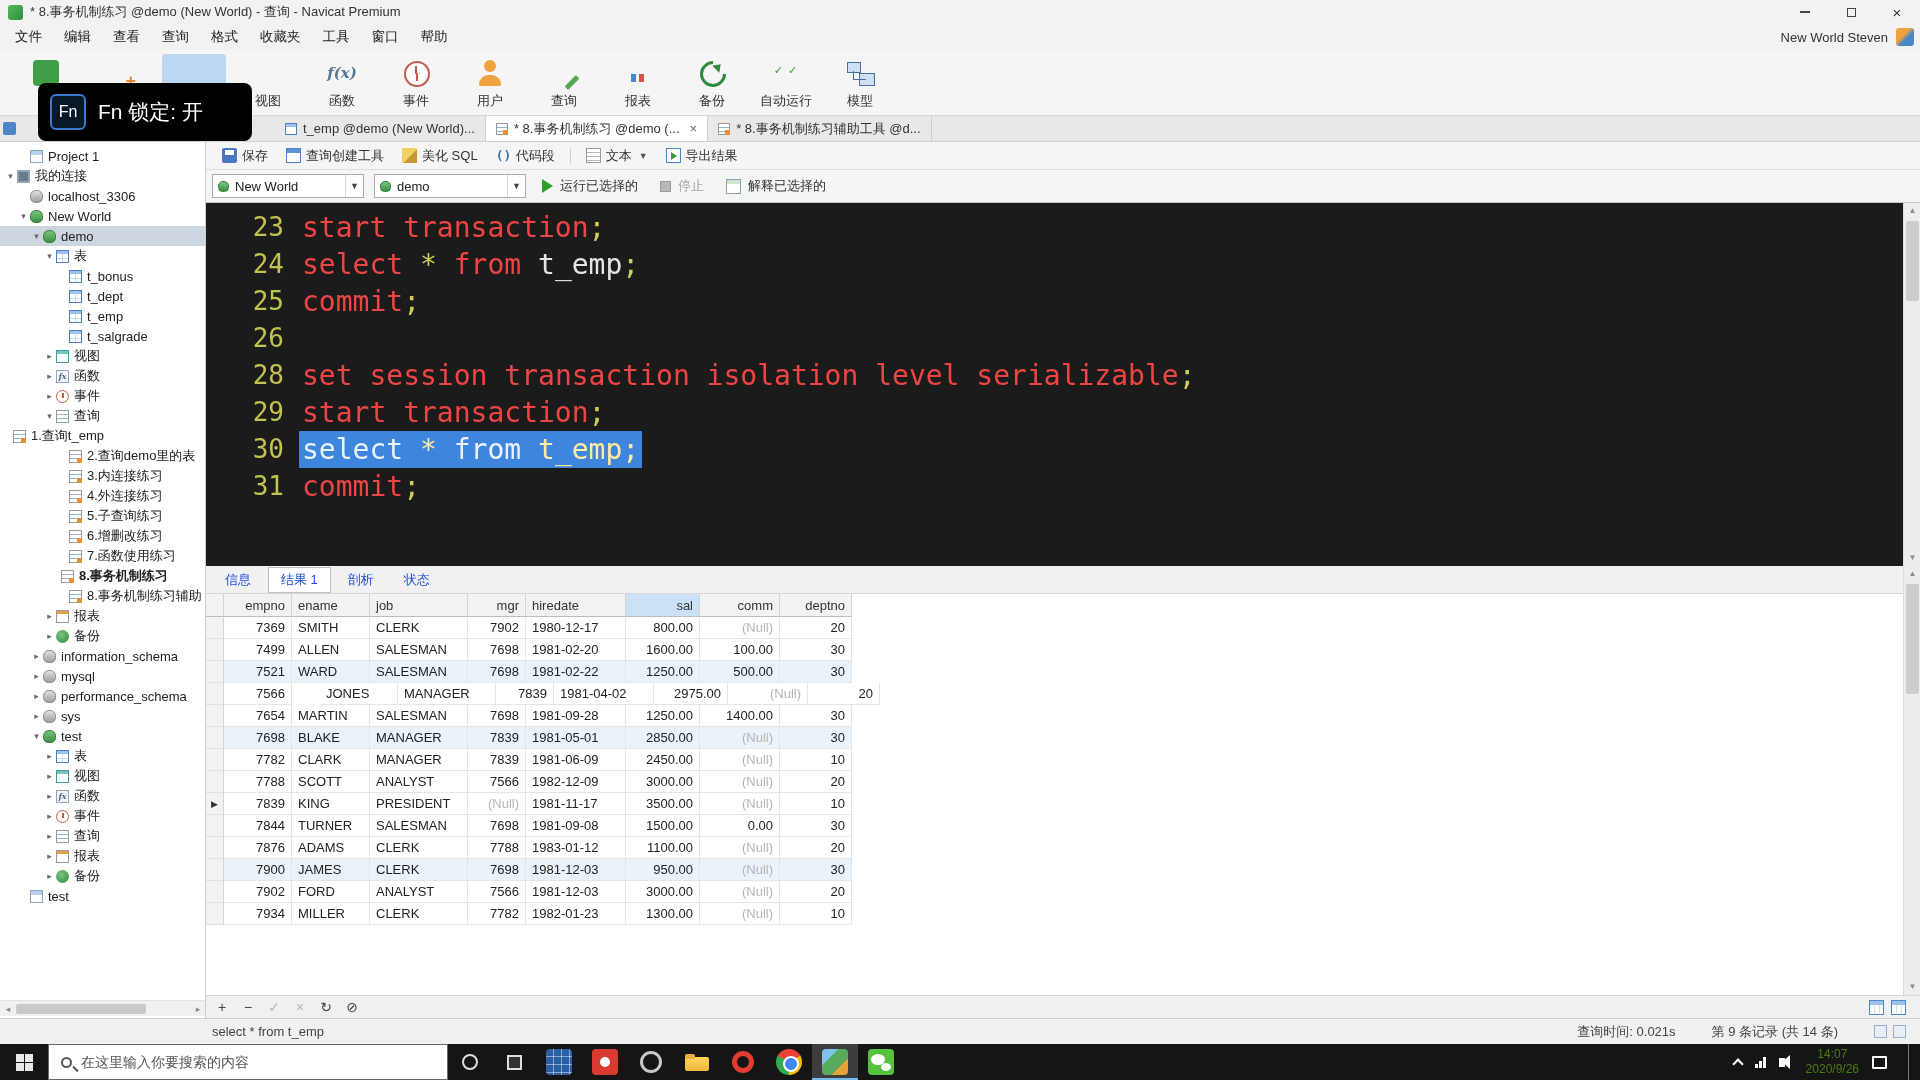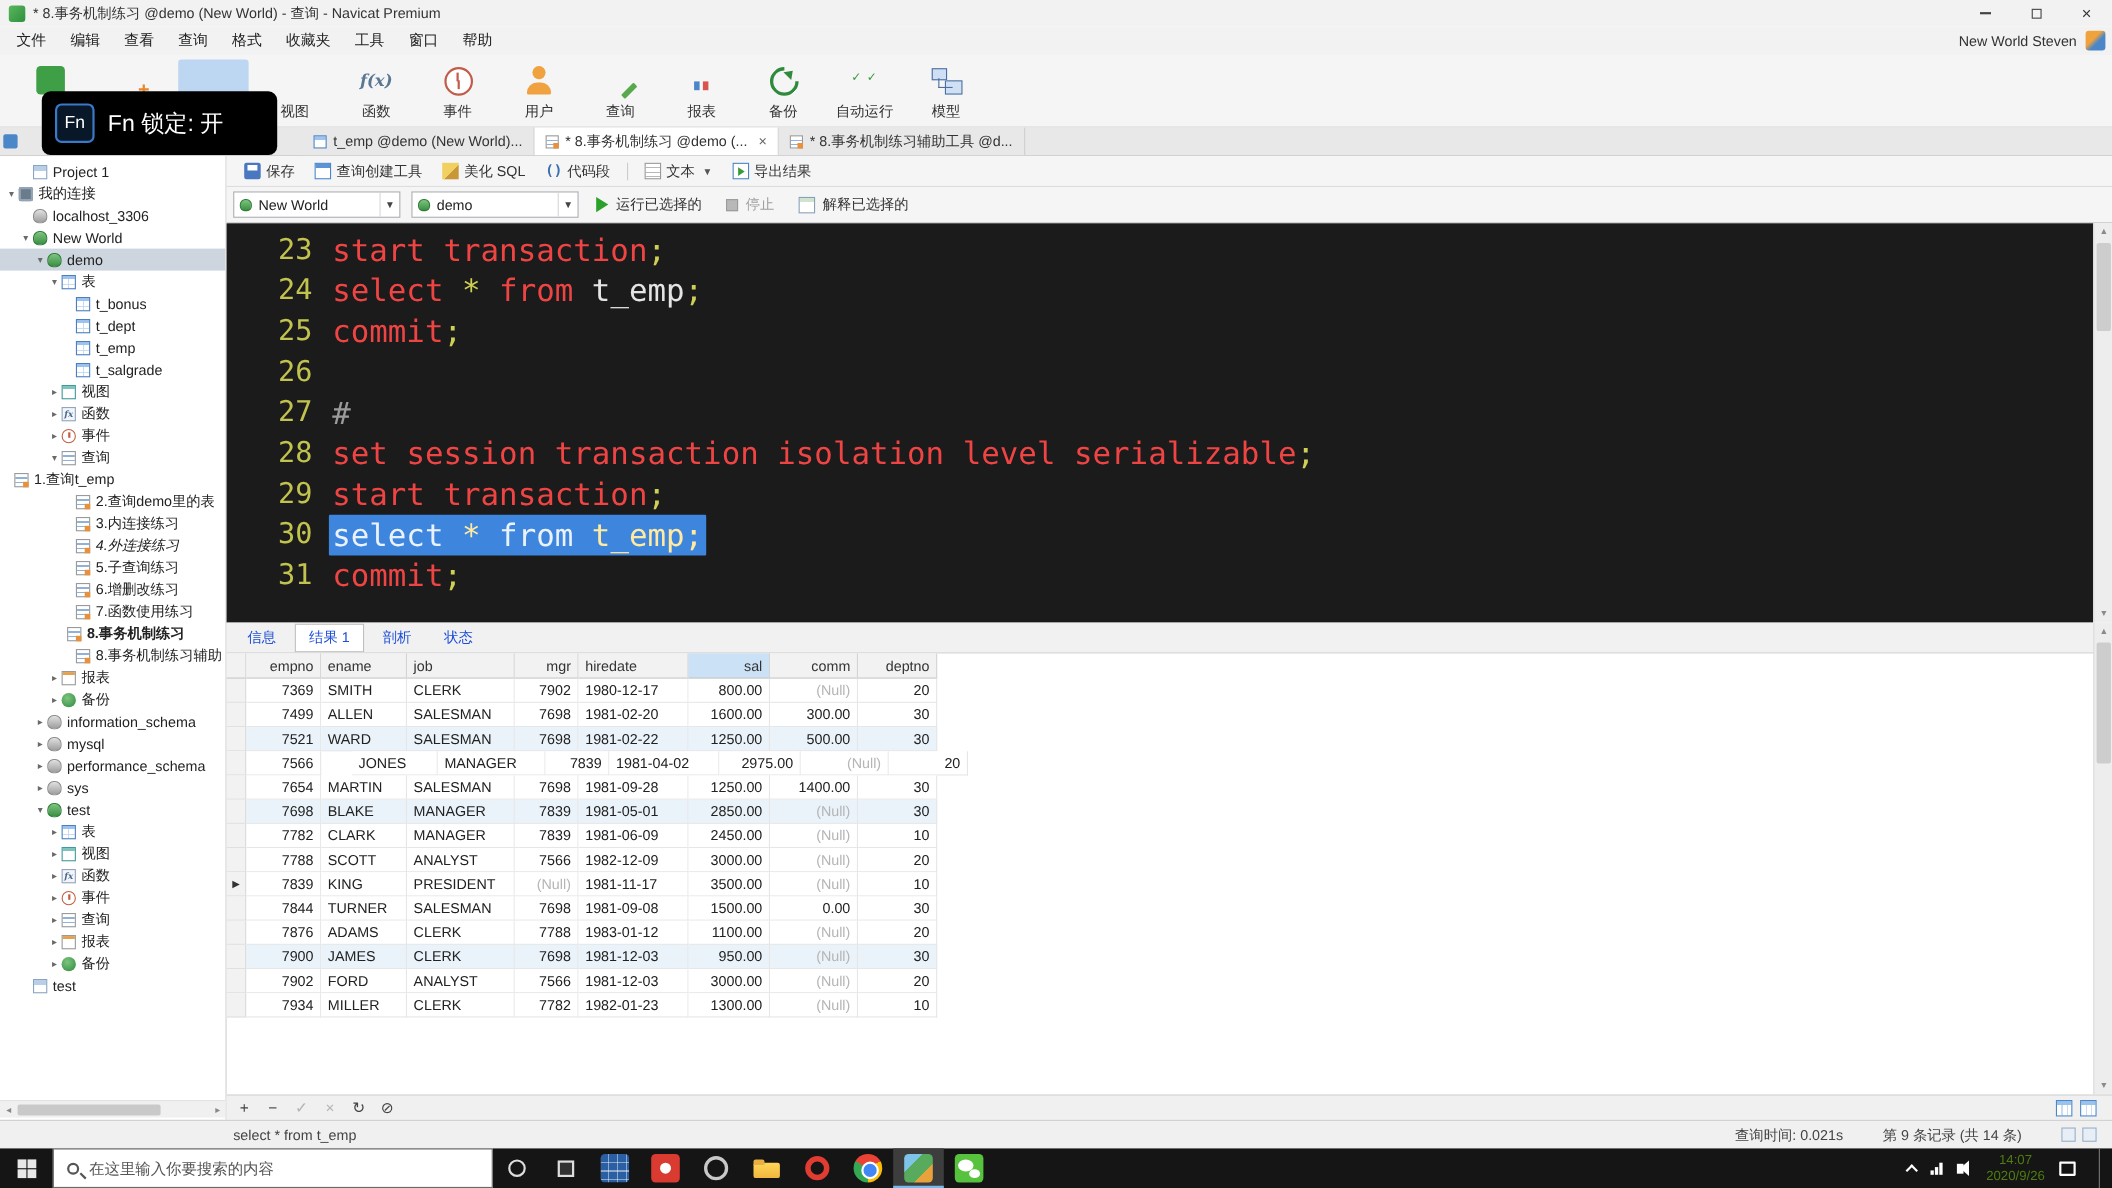--- a/index.html
+++ b/index.html
@@ -385,21 +385,21 @@
         <div class="trow" style="padding-left: 56px;">
           <span class="arrow"></span>
           <span class="ti qitem"></span>
           <span class="tlabel">2.查询demo里的表</span>
         </div>
         <div class="trow" style="padding-left: 56px;">
           <span class="arrow"></span>
           <span class="ti qitem"></span>
           <span class="tlabel">3.内连接练习</span>
         </div>
-        <div class="trow" style="padding-left: 56px; font-style: italic;">
+        <div class="trow" style="padding-left: 56px;">
           <span class="arrow"></span>
           <span class="ti qitem"></span>
           <span class="tlabel">4.外连接练习</span>
         </div>
         <div class="trow" style="padding-left: 56px;">
           <span class="arrow"></span>
           <span class="ti qitem"></span>
           <span class="tlabel">5.子查询练习</span>
         </div>
         <div class="trow" style="padding-left: 56px;">
@@ -569,24 +569,20 @@
           <span class="ln">24</span>
           <span class="ecode"><span class="tok-kw">select</span><span> </span><span class="tok-pu">*</span><span> </span><span class="tok-kw">from</span><span> </span><span class="tok-id">t_emp</span><span class="tok-pu">;</span></span>
         </div>
         <div class="eline">
           <span class="ln">25</span>
           <span class="ecode"><span class="tok-kw">commit</span><span class="tok-pu">;</span></span>
         </div>
         <div class="eline">
           <span class="ln">26</span>
           <span class="ecode"></span>
-        </div>
-        <div class="eline">
-          <span class="ln">27</span>
-          <span class="ecode"><span class="tok-cm">#</span></span>
         </div>
         <div class="eline">
           <span class="ln">28</span>
           <span class="ecode"><span class="tok-kw">set</span><span> </span><span class="tok-kw">session</span><span> </span><span class="tok-kw">transaction</span><span> </span><span class="tok-kw">isolation</span><span> </span><span class="tok-kw">level</span><span> </span><span class="tok-kw">serializable</span><span class="tok-pu">;</span></span>
         </div>
         <div class="eline">
           <span class="ln">29</span>
           <span class="ecode"><span class="tok-kw">start</span><span> </span><span class="tok-kw">transaction</span><span class="tok-pu">;</span></span>
         </div>
         <div class="eline">
@@ -637,21 +633,21 @@
           <div class="gc r" style="width: 72px;">20</div>
         </div>
         <div class="grow">
           <div class="gutter"></div>
           <div class="gc r" style="width: 68px;">7499</div>
           <div class="gc" style="width: 78px;">ALLEN</div>
           <div class="gc" style="width: 98px;">SALESMAN</div>
           <div class="gc r" style="width: 58px;">7698</div>
           <div class="gc" style="width: 100px;">1981-02-20</div>
           <div class="gc r" style="width: 74px;">1600.00</div>
-          <div class="gc r" style="width: 80px;">300.00</div>
+          <div class="gc r" style="width: 80px;">100.00</div>
           <div class="gc r" style="width: 72px;">30</div>
         </div>
         <div class="grow shade">
           <div class="gutter"></div>
           <div class="gc r" style="width: 68px;">7521</div>
           <div class="gc" style="width: 78px; text-align: right;">WARD</div>
           <div class="gc" style="width: 98px;">SALESMAN</div>
           <div class="gc r" style="width: 58px;">7698</div>
           <div class="gc" style="width: 100px;">1981-02-22</div>
           <div class="gc r" style="width: 74px;">1250.00</div>

